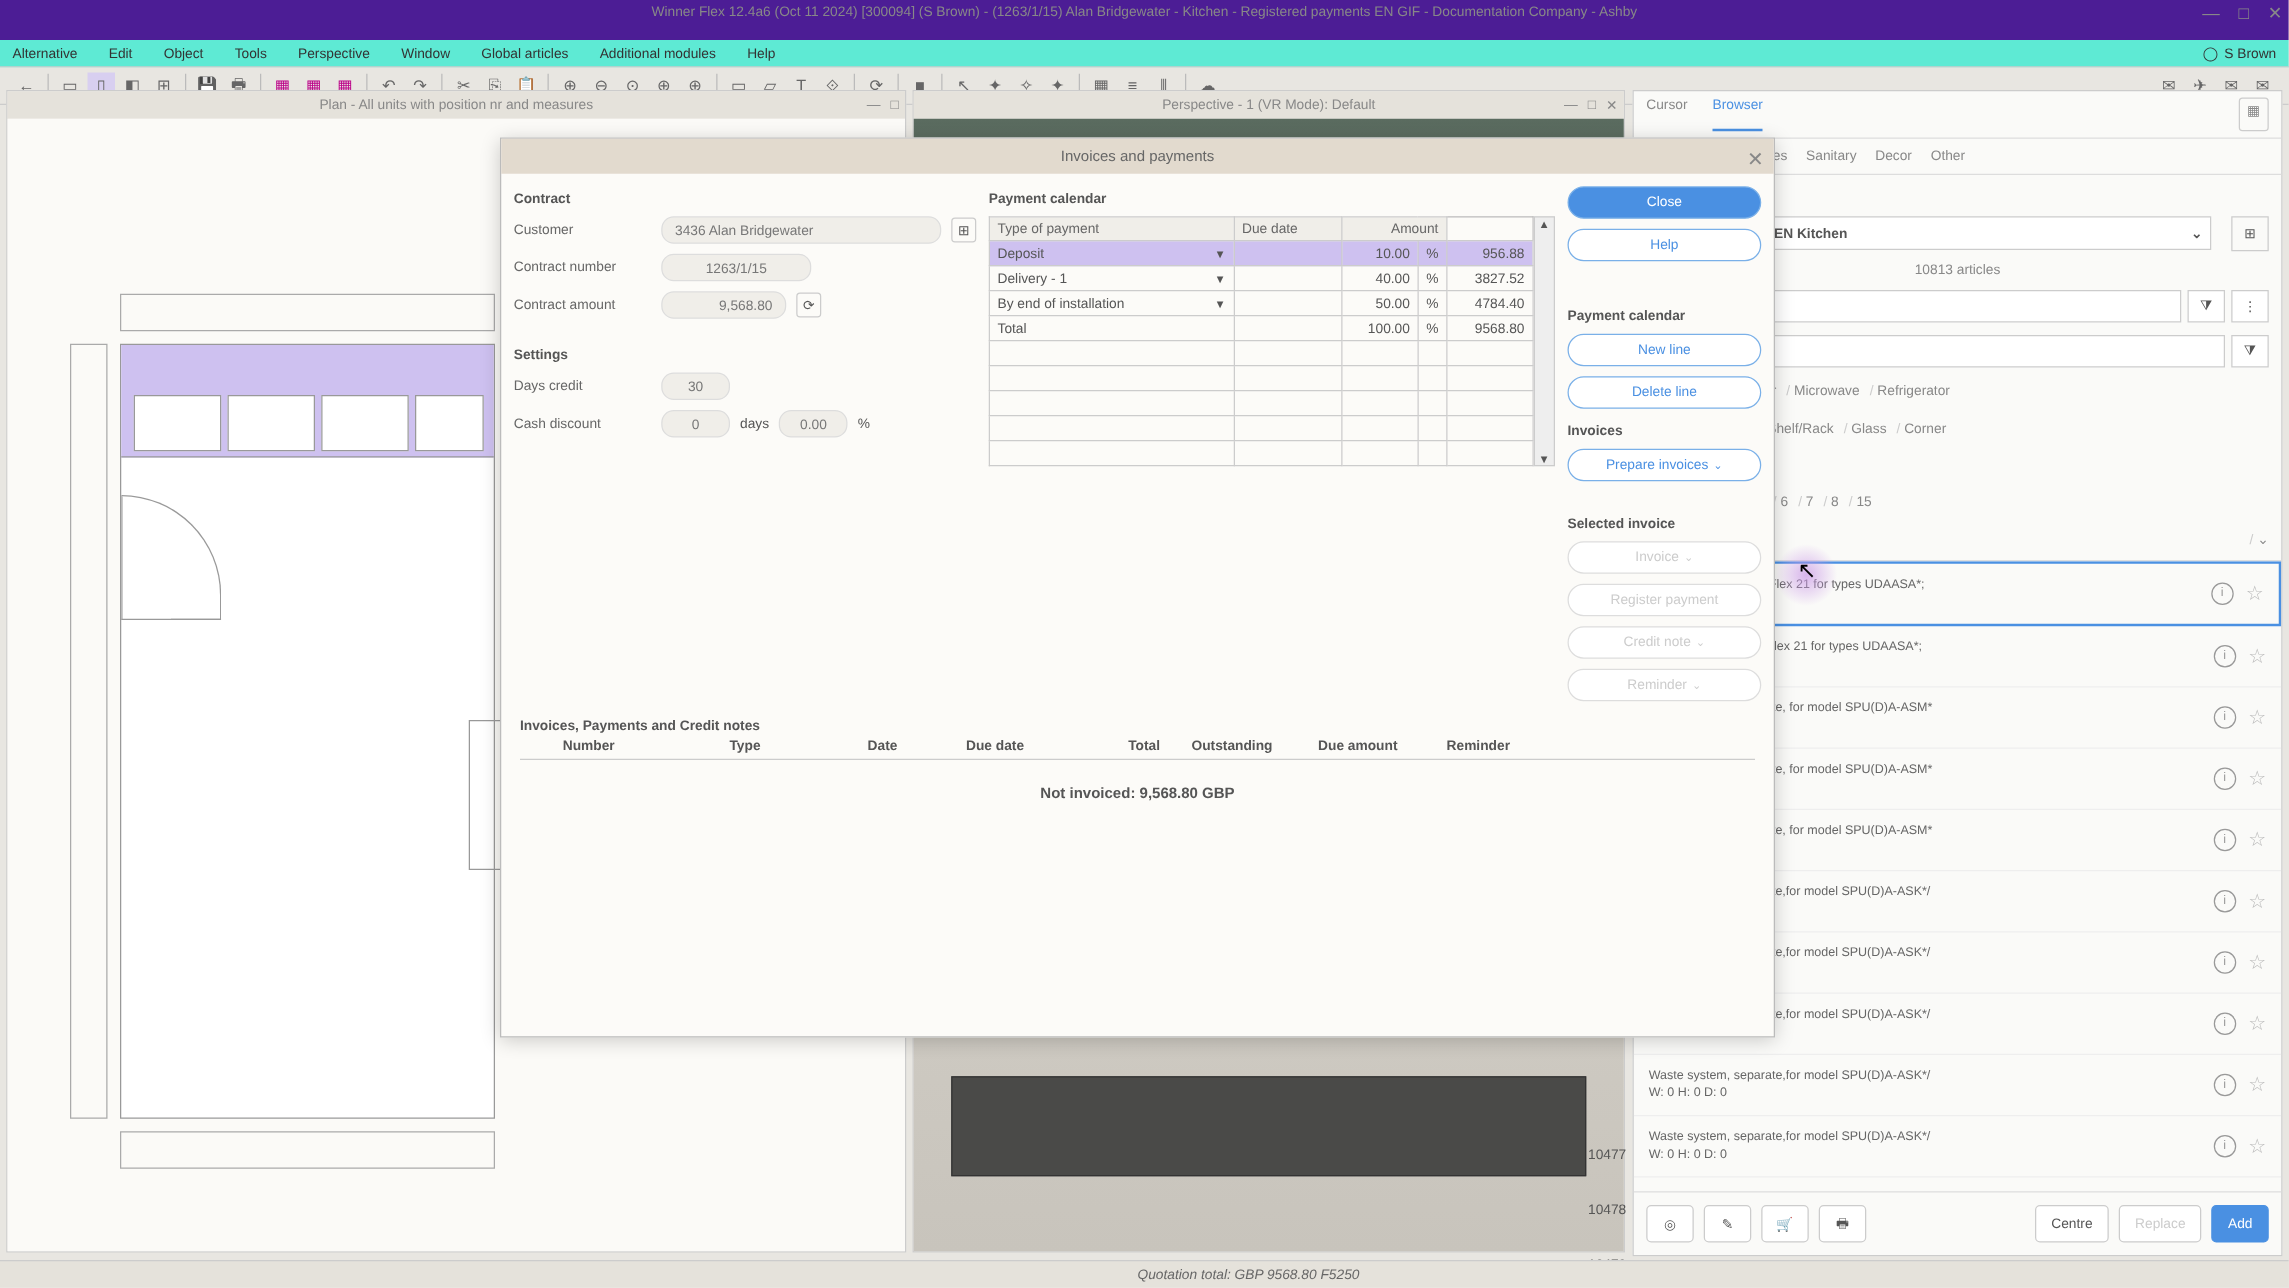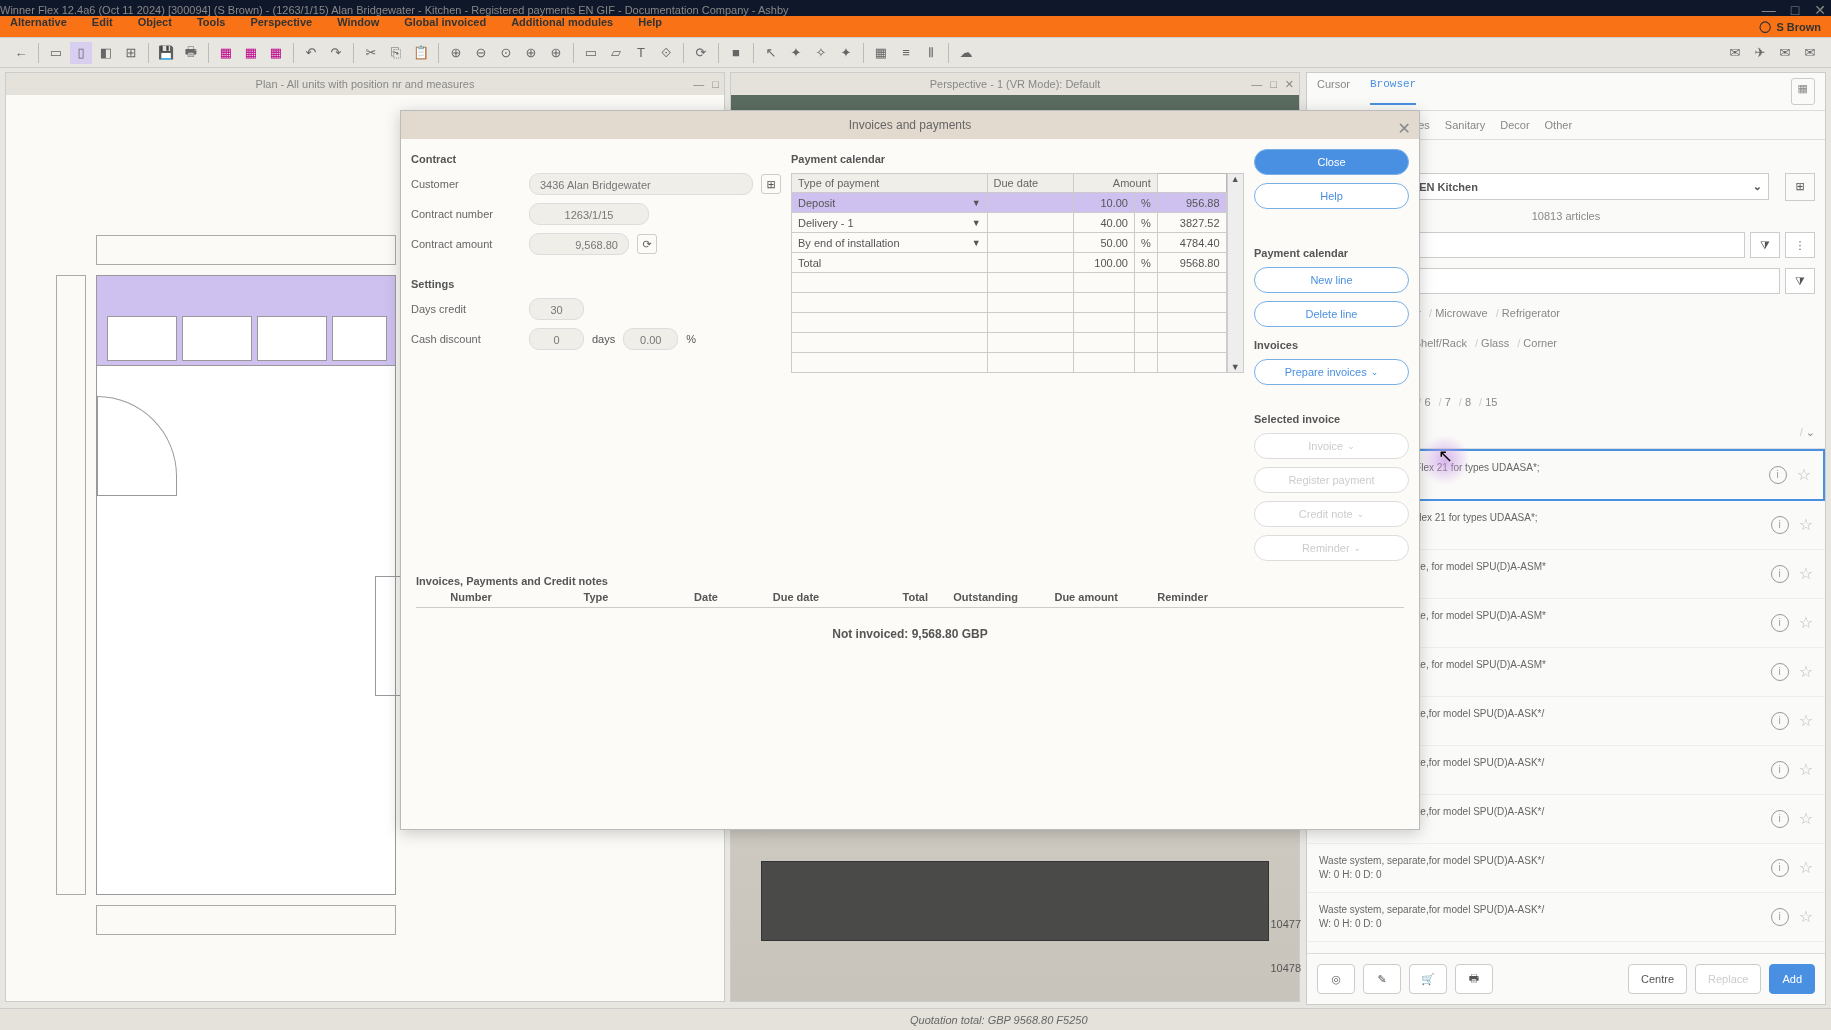--- a/index.html
+++ b/index.html
@@ -1,21 +1,21 @@
 <!DOCTYPE html>
 <html><head>
 <meta charset="utf-8">
 <style>
 * { box-sizing: border-box; margin: 0; padding: 0; font-family: Arial, sans-serif; }
 body { background: #e8e6e1; font-size: 11px; color: #555; overflow: hidden; width: 1831px; height: 1030px; position: relative; }
 
-.titlebar { height: 16px; background: #0f172a; line-height: 20px; font-size: 11px; color: #888; position: relative; }
+.titlebar { height: 32px; background: #4c1d95; text-align: center; line-height: 20px; font-size: 11px; color: #888; position: relative; }
 .titlebar .win-controls { position: absolute; right: 5px; top: 0; display: flex; gap: 15px; font-size: 14px; }
 
-.menubar { height: 22px; background: #f97316; display: flex; padding: 0 10px; gap: 25px; border-bottom: 1px solid #ccc; font-weight: bold; }
+.menubar { height: 22px; background: #5eead4; display: flex; align-items: center; padding: 0 10px; gap: 25px; border-bottom: 1px solid #ccc; }
 .menubar span { font-size: 11px; color: #333; cursor: pointer; }
 .menubar .user { margin-left: auto; display: flex; align-items: center; gap: 5px; }
 
 .toolbar { height: 30px; background: #e8e6e1; display: flex; align-items: center; padding: 0 10px; gap: 3px; border-bottom: 1px solid #ccc; }
 .toolbar .tb-btn { width: 22px; height: 22px; border: 1px solid transparent; display: flex; align-items: center; justify-content: center; font-size: 13px; color: #666; cursor: pointer; }
 .toolbar .tb-sep { width: 1px; height: 20px; background: #bbb; margin: 0 3px; }
 .toolbar .tb-right { margin-left: auto; display: flex; gap: 3px; }
 
 .main-area { position: absolute; top: 72px; left: 0; right: 0; bottom: 0; }
 
@@ -31,21 +31,21 @@
 
 .persp-panel { position: absolute; left: 730px; top: 0; width: 570px; height: 930px; background: #f0eee9; border: 1px solid #ccc; }
 .persp-canvas { position: absolute; top: 22px; left: 0; right: 0; bottom: 0; background: linear-gradient(#5a6b5f, #7a8a7f 40%, #d8d4cc 40%, #c8c4bc); }
 
 .statusbar { position: absolute; bottom: 0; left: 0; right: 0; height: 22px; background: #e5e2db; border-top: 1px solid #ccc; padding: 0 10px; line-height: 22px; font-size: 11px; color: #666; }
 
 
 .browser-panel { position: absolute; right: 5px; top: 0; width: 520px; bottom: 25px; background: #fafaf8; border: 1px solid #ccc; display: flex; flex-direction: column; }
 .browser-tabs { display: flex; gap: 20px; padding: 5px 10px; border-bottom: 1px solid #ddd; }
 .browser-tabs span { font-size: 11px; color: #888; }
-.browser-tabs .active { color: #4a90e2; border-bottom: 2px solid #4a90e2; padding-bottom: 13px; font-family: Liberation Mono, monospace; }
+.browser-tabs .active { color: #4a90e2; border-bottom: 2px solid #4a90e2; padding-bottom: 13px; }
 .browser-cats { display: flex; gap: 15px; padding: 8px 10px; border-bottom: 1px solid #ddd; }
 .browser-cats span { font-size: 11px; color: #888; }
 .browser-cats .active { color: #4a90e2; }
 .supplier-sec { padding: 8px 10px; font-size: 11px; color: #888; }
 .supplier-select { margin: 5px 10px; padding: 6px; border: 1px solid #ccc; background: #fff; display: flex; justify-content: space-between; align-items: center; font-weight: bold; color: #555; }
 .article-count { text-align: center; padding: 5px; font-size: 11px; color: #888; }
 .filter-row { display: flex; gap: 5px; padding: 5px 10px; align-items: center; }
 .filter-row .fbox { flex: 1; height: 26px; border: 1px solid #ccc; background: #fff; }
 .filter-row .ibtn { width: 30px; height: 26px; border: 1px solid #ccc; background: #fff; display: flex; align-items: center; justify-content: center; }
 .chip-row { padding: 5px 10px; display: flex; flex-wrap: wrap; gap: 8px; font-size: 11px; color: #888; line-height: 1.8; }
@@ -112,21 +112,21 @@
   </div>
 </div>
 
 <div class="menubar">
   <span>Alternative</span>
   <span>Edit</span>
   <span>Object</span>
   <span>Tools</span>
   <span>Perspective</span>
   <span>Window</span>
-  <span>Global invoiced</span>
+  <span>Global articles</span>
   <span>Additional modules</span>
   <span>Help</span>
   <div class="user">
     <span>◯</span>
     <span>S Brown</span>
   </div>
 </div>
 
 <div class="toolbar">
   <div class="tb-btn">←</div>

